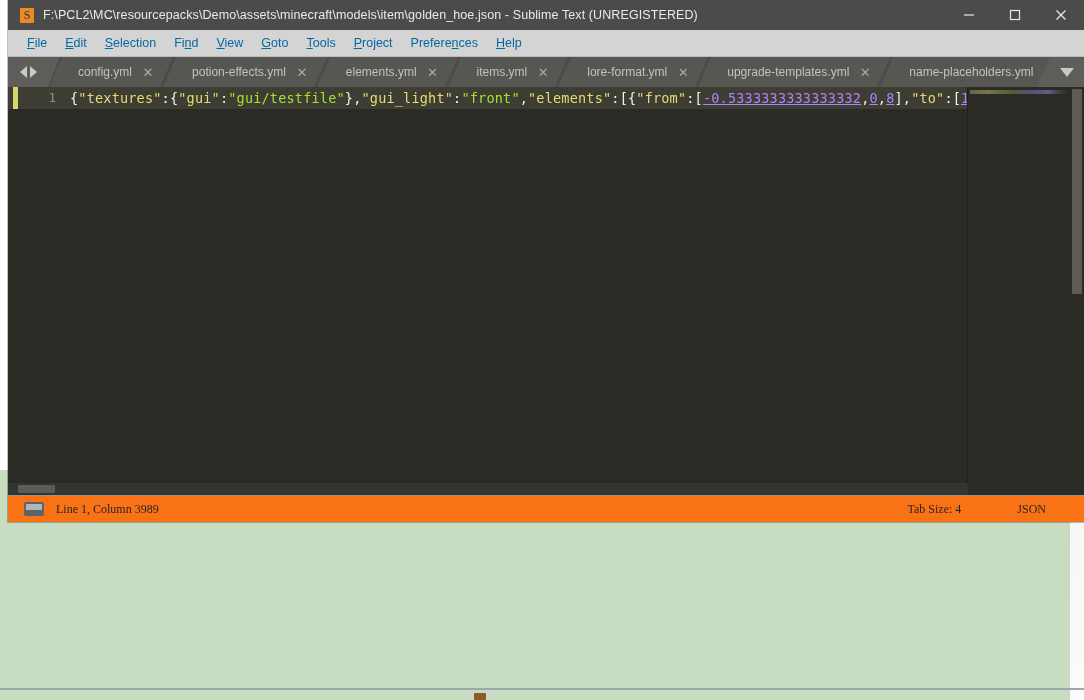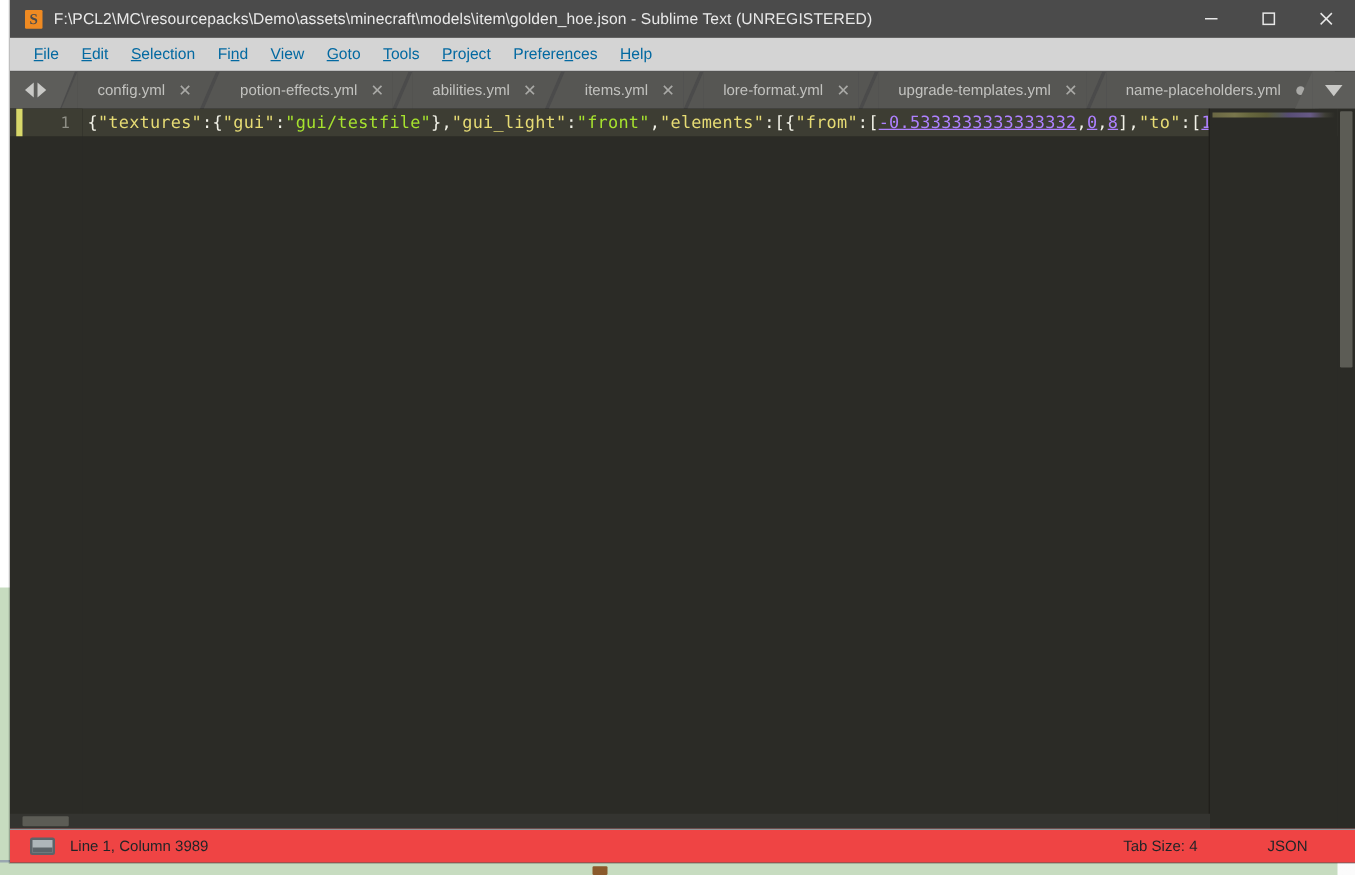--- a/index.html
+++ b/index.html
@@ -56,21 +56,21 @@
     width: 12px; height: 7px;
     background: #8b5a2b;
     border-radius: 1px;
   }
 
   
   #window {
     position: absolute;
     left: 8px; top: 0px;
     width: 1076px;
-    height: 690px;
+    height: 522px;
     background: #262621;
     box-shadow: 0 0 0 1px rgba(0,0,0,0.25);
     display: flex;
     flex-direction: column;
   }
 
   
   #titlebar {
     height: 30px;
     background: #4b4b4b;
@@ -366,25 +366,26 @@
     left: 10px; top: 2px;
     width: 37px; height: 8px;
     background: #5c5c55;
     border-radius: 1px;
   }
 
   
   #statusbar {
     height: 26px;
     flex: 0 0 auto;
-    background: #ef4444;
+    background: #f97316;
     border-top: 1px solid #8f979b;
     display: flex;
     align-items: center;
     position: relative;
+    font-family: Liberation Serif, serif;
   }
   #status-icon {
     width: 20px; height: 14px;
     margin-left: 16px; margin-right: 12px;
     border: 2px solid #5c6469;
     border-radius: 2px;
     box-sizing: border-box;
     background: #aeb6ba;
     position: relative;
     flex: 0 0 auto;
@@ -468,21 +469,21 @@
     <div id="tabs-scroll">
         <div class="tab">
           <span class="tab-label">config.yml</span>
           <span class="tab-close">✕</span>
         </div>
         <div class="tab">
           <span class="tab-label">potion-effects.yml</span>
           <span class="tab-close">✕</span>
         </div>
         <div class="tab">
-          <span class="tab-label">abilities.yml</span>
+          <span class="tab-label">elements.yml</span>
           <span class="tab-close">✕</span>
         </div>
         <div class="tab">
           <span class="tab-label">items.yml</span>
           <span class="tab-close">✕</span>
         </div>
         <div class="tab">
           <span class="tab-label">lore-format.yml</span>
           <span class="tab-close">✕</span>
         </div>

